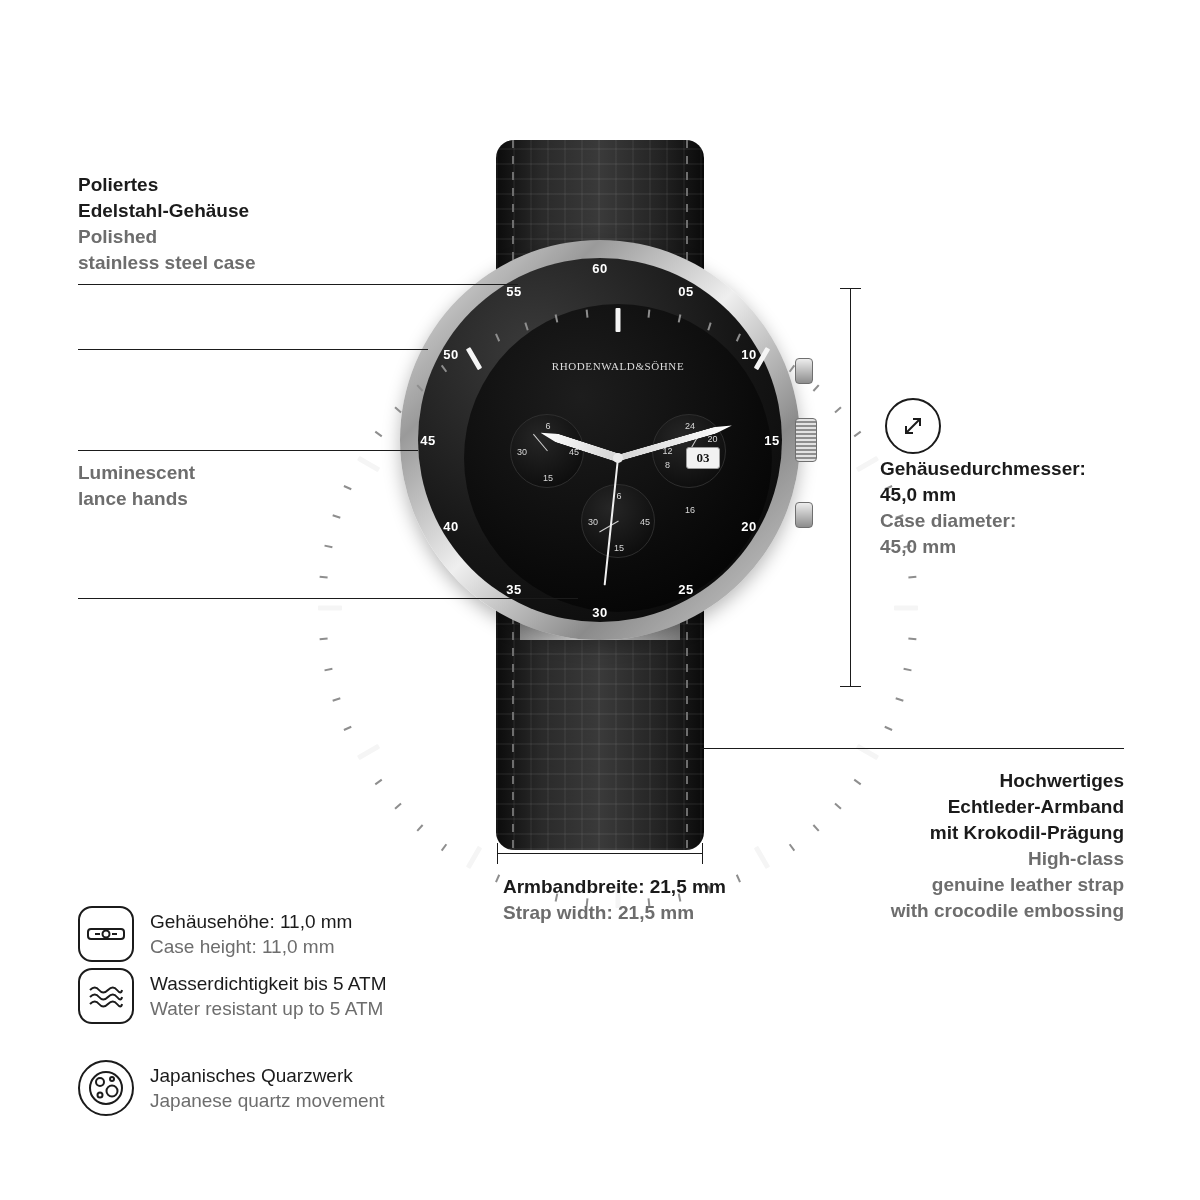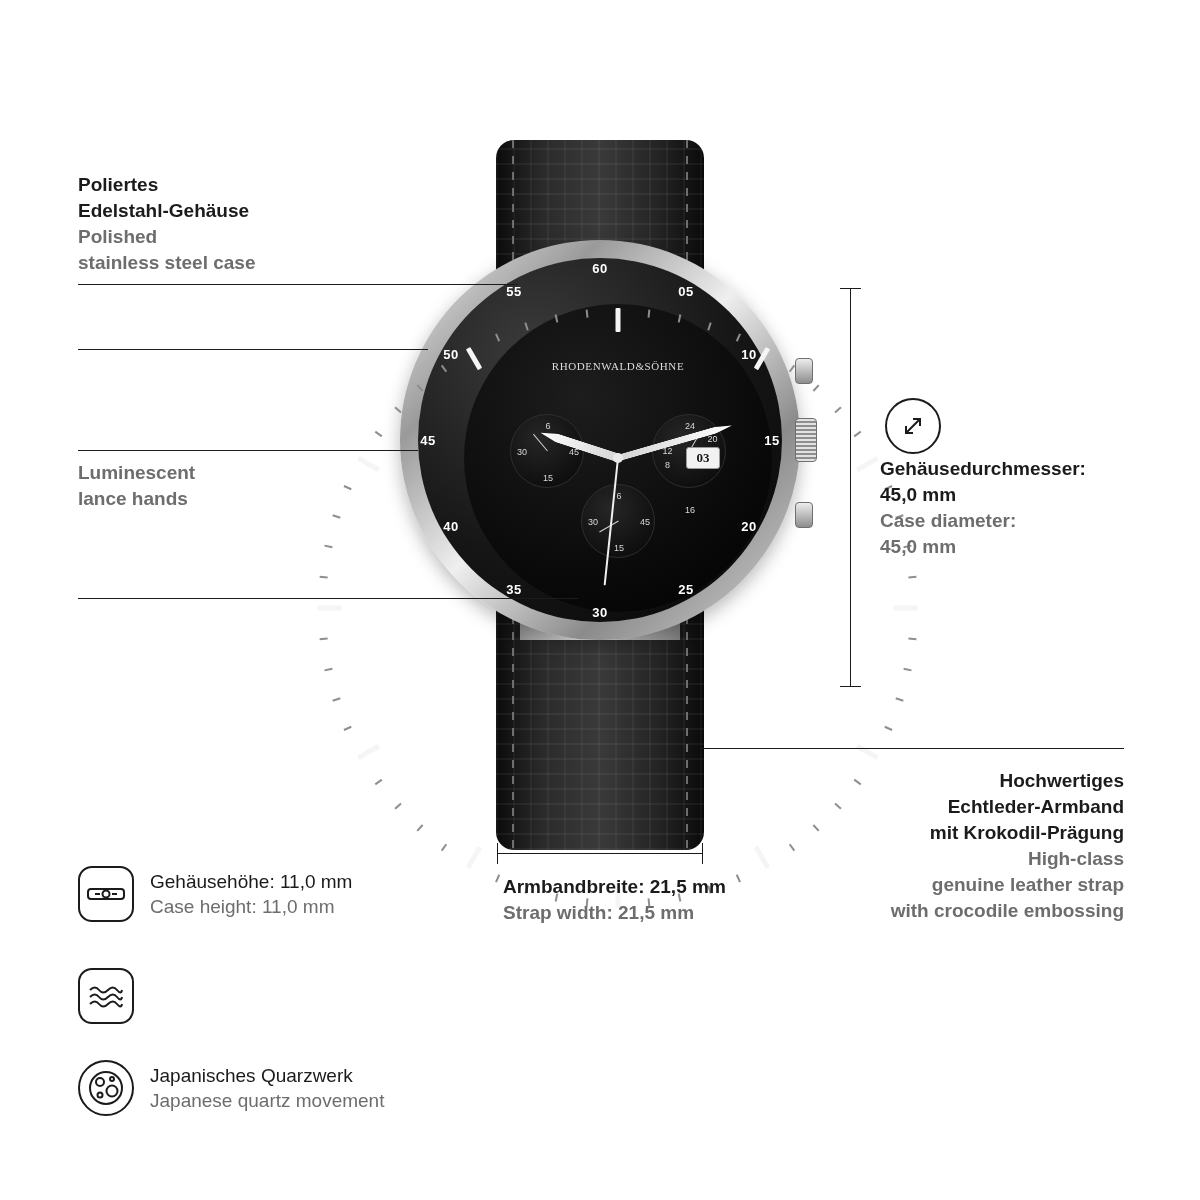--- a/index.html
+++ b/index.html
@@ -328,21 +328,21 @@
   </div>
 
   <div class="rule" style="left:497px; top:853px; width:206px;"></div>
   <div class="vrule" style="left:497px; top:843px; height:21px;"></div>
   <div class="vrule" style="left:702px; top:843px; height:21px;"></div>
   <div class="callout" style="left:503px; top:874px; width:300px;">
     <div class="de">Armbandbreite: 21,5 mm</div>
     <div class="en">Strap width: 21,5 mm</div>
   </div>
 
-  <div class="spec" style="left:78px; top:866px;">
+  <div class="spec" style="left:78px; top:906px;">
     <div class="icon">
       <svg width="40" height="26" viewBox="0 0 40 26" aria-hidden="true">
         <rect x="2" y="8" width="36" height="10" rx="3" fill="none" stroke="#1b1b1b" stroke-width="2"></rect>
         <circle cx="20" cy="13" r="3.5" fill="none" stroke="#1b1b1b" stroke-width="2"></circle>
         <line x1="9" y1="13" x2="14" y2="13" stroke="#1b1b1b" stroke-width="2"></line>
         <line x1="26" y1="13" x2="31" y2="13" stroke="#1b1b1b" stroke-width="2"></line>
       </svg>
     </div>
     <div class="txt">
       <div class="de">Gehäusehöhe: 11,0 mm</div>
@@ -350,20 +350,24 @@
     </div>
   </div>
 
   <div class="spec" style="left:78px; top:968px;">
     <div class="icon">
       <svg width="36" height="26" viewBox="0 0 36 26" aria-hidden="true">
         <path d="M2 7 q5 -5 9 0 t9 0 t9 0 t5 0" fill="none" stroke="#1b1b1b" stroke-width="2"></path>
         <path d="M2 14 q5 -5 9 0 t9 0 t9 0 t5 0" fill="none" stroke="#1b1b1b" stroke-width="2"></path>
         <path d="M2 21 q5 -5 9 0 t9 0 t9 0 t5 0" fill="none" stroke="#1b1b1b" stroke-width="2"></path>
       </svg>
+    </div>
+    <div class="txt">
+      <div class="de">Wasserdichtigkeit bis 5 ATM</div>
+      <div class="en">Water resistant up to 5 ATM</div>
     </div>
   </div>
 
   <div class="spec" style="left:78px; top:1060px;">
     <div class="icon" style="border-radius:50%;">
       <svg width="38" height="38" viewBox="0 0 38 38" aria-hidden="true">
         <circle cx="19" cy="19" r="16" fill="none" stroke="#1b1b1b" stroke-width="2"></circle>
         <circle cx="13" cy="13" r="4" fill="none" stroke="#1b1b1b" stroke-width="2"></circle>
         <circle cx="25" cy="22" r="5.5" fill="none" stroke="#1b1b1b" stroke-width="2"></circle>
         <circle cx="13" cy="26" r="2.5" fill="none" stroke="#1b1b1b" stroke-width="2"></circle>

